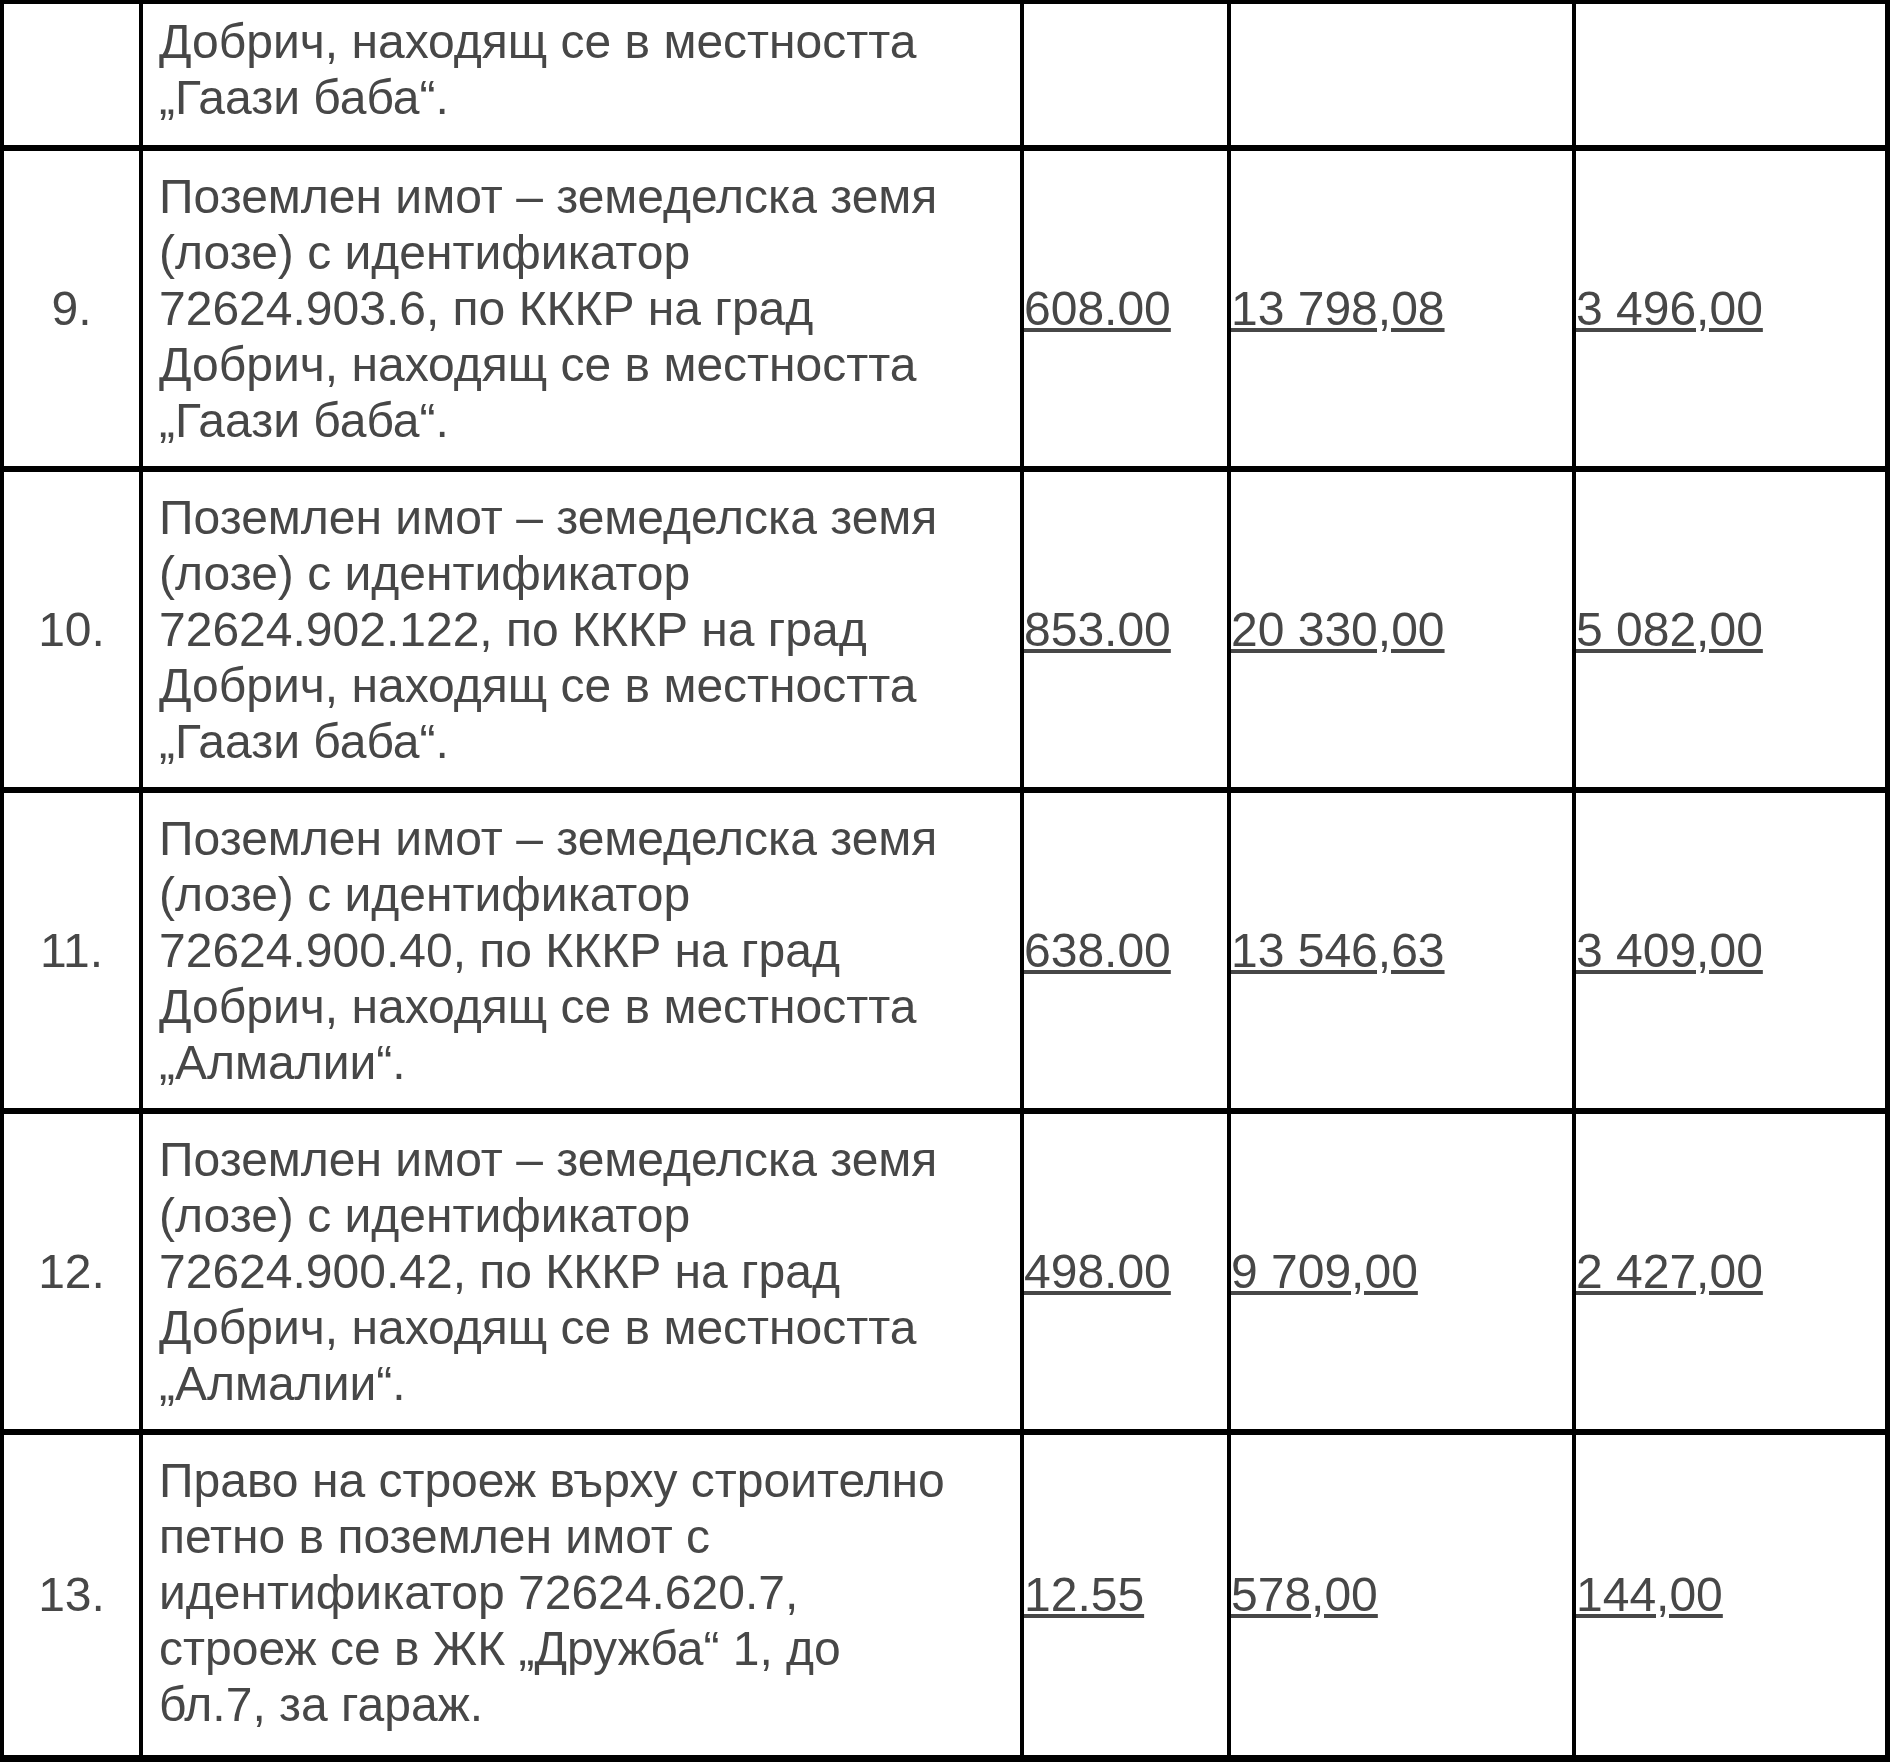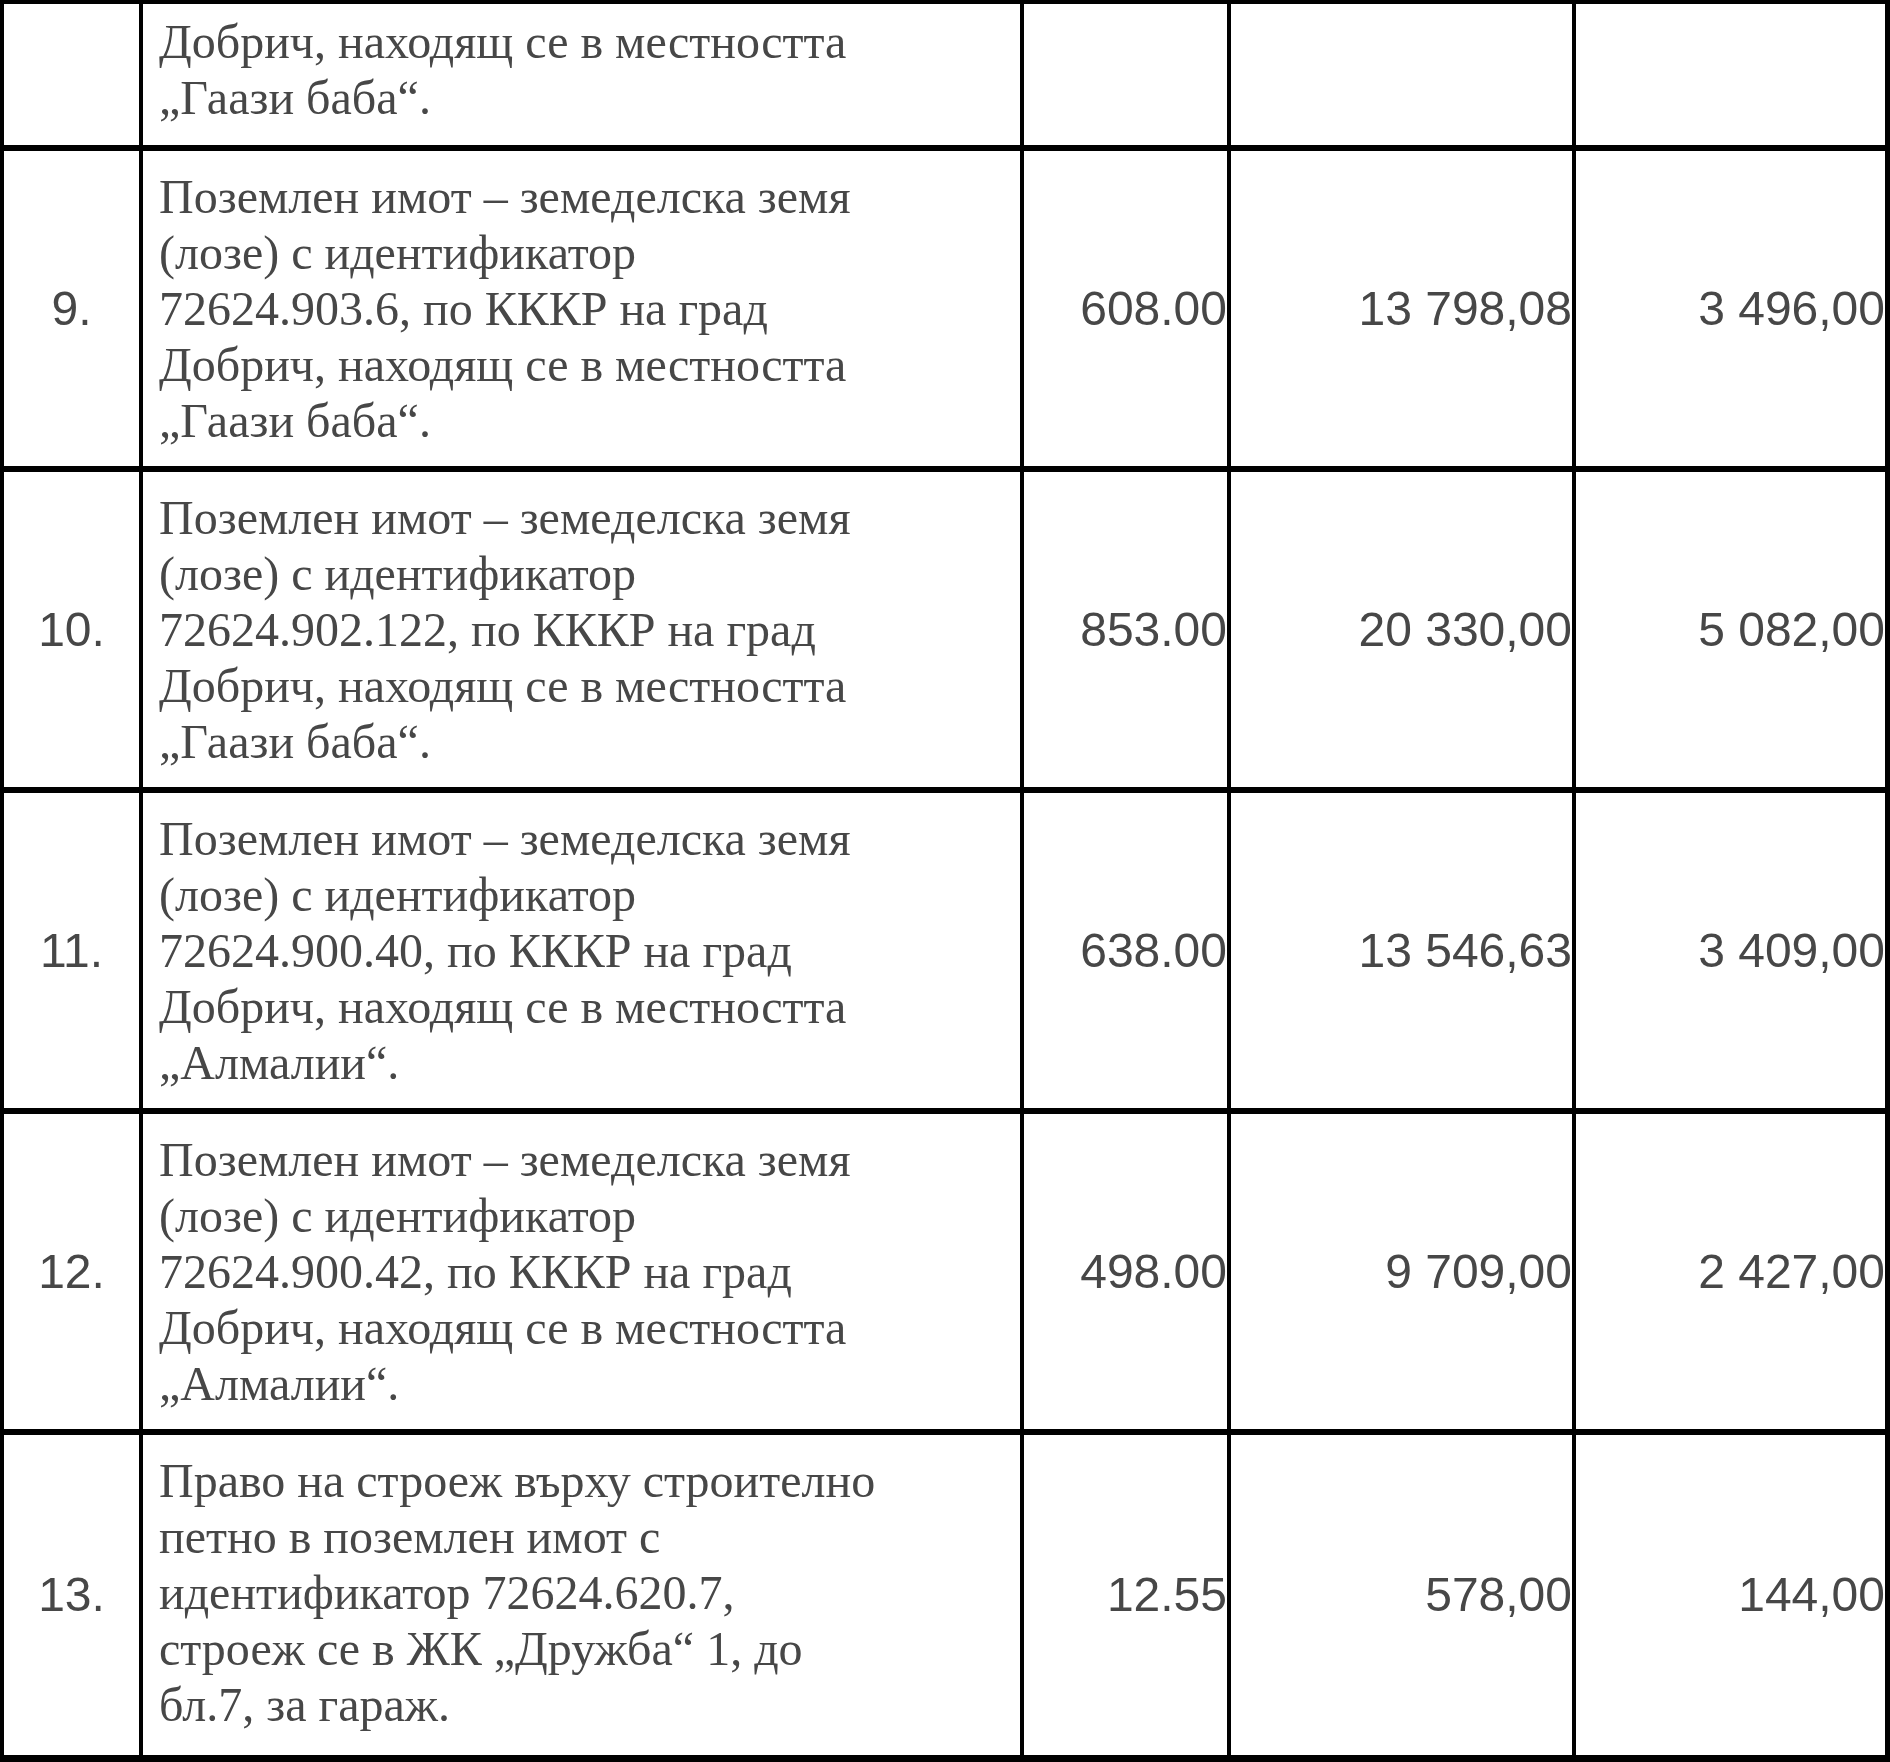--- a/index.html
+++ b/index.html
@@ -45,28 +45,28 @@
   tr.row-std {
     height: 321px;
   }
   td.cell-num {
     text-align: center;
     vertical-align: middle;
   }
   td.cell-desc {
     vertical-align: top;
     padding: 18px 12px 0 16px;
-    font-family: Liberation Serif, serif;
   }
   tr.row-partial td.cell-desc {
     padding-top: 10px;
   }
   td.cell-val {
-    text-align: right;
+    text-align: left;
     vertical-align: middle;
+    text-decoration: underline;
   }
   .desc-line {
     white-space: nowrap;
     height: 56px;
   }
 </style>
 </head>
 <body>
 
 <table class="doc-table">

